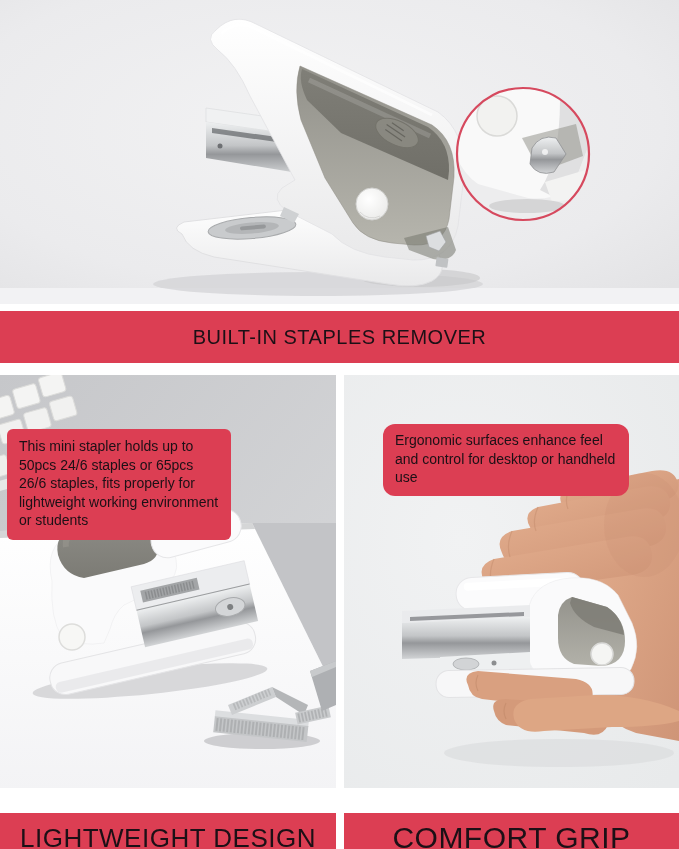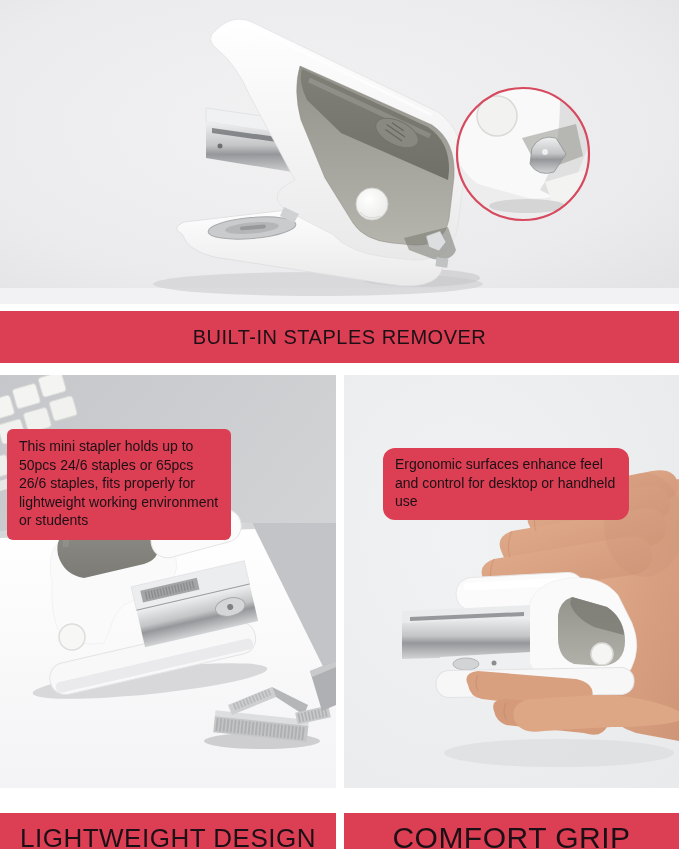--- a/index.html
+++ b/index.html
@@ -17,21 +17,21 @@
   .banner-top { position:absolute; top:311px; left:0; width:679px; height:52px; font-size:20px; }
   .panels { position:absolute; top:375px; left:0; width:679px; height:413px; display:flex; gap:8px; background:#ffffff; }
   .panel { position:relative; height:413px; overflow:hidden; }
   .panel-left  { width:336px; background:var(--left-panel-bg,#cdced1); }
   .panel-right { width:335px; background:var(--right-panel-bg,#eef0f1); }
   .note {
     position:absolute; background:var(--accent-red,#dc3e53); color:var(--banner-text,#1c1016);
     font-size:14px; line-height:18.5px; z-index:3;
   }
   .note-capacity { left:7px;  top:389px; width:201px; border-radius:6px; padding:8px 11px 10px 12px;margin-top:40px; }
-  .note-ergo     { left:383px; top:448px; width:224px; border-radius:12px; padding:7px 10px 9px 12px; }
+  .note-ergo     { left:383px; top:424px; width:224px; border-radius:12px; padding:7px 10px 9px 12px; }
   .bottom-banners { position:absolute; top:794px; left:0; width:679px; height:50px; display:flex; gap:8px; background:#ffffff;margin-top:19px; }
   .banner-bl { width:336px; height:50px; font-size:26px; }
   .banner-br { width:335px; height:50px; font-size:30px; }
   .inset-ring { fill:none; stroke:var(--magnifier-ring,#d6495e); stroke-width:2.2; }
 </style>
 </head>
 <body>
 
 <div class="page">
 

